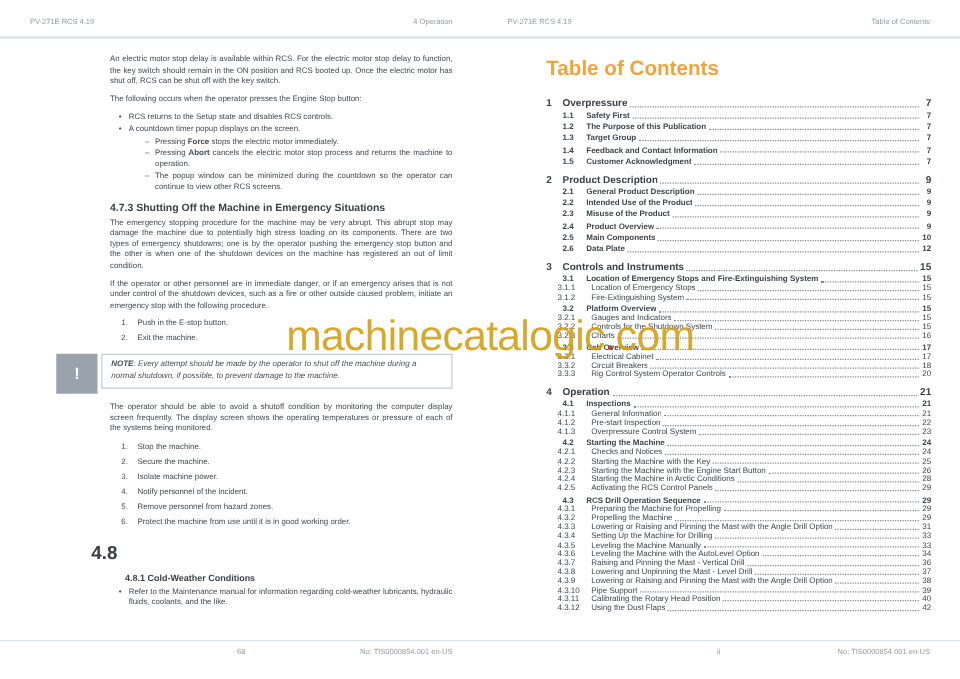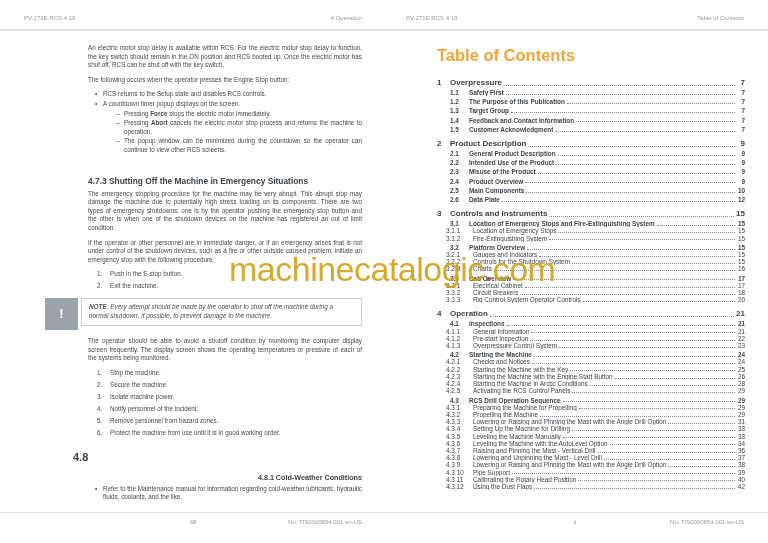--- a/index.html
+++ b/index.html
@@ -17,23 +17,23 @@
   .rule-bottom{top:512px;height:1px;}
   .running-foot{position:absolute;top:519px;font-size:6px;color:#949ba3;}
   .rf-left{left:24px;width:338px;}
   .rf-right{left:406px;width:338px;}
   .running-foot .pg{position:absolute;left:0;right:0;text-align:center;}
   .running-foot .doc{position:absolute;right:0;}
 
   
   .left-content{position:absolute;left:88px;top:44px;width:274px;font-size:6.3px;line-height:8.6px;text-align:justify;}
   .bp{margin:0 0 6px 0;}
-  .h-h3{font-weight:bold;font-size:8.4px;line-height:10px;color:#3a3f45;margin:21px 0 4px 0;text-align:left;}
-  .h-h4{font-weight:bold;font-size:7.2px;line-height:9px;color:#3a3f45;margin:9px 0 3px 12px;text-align:right;}
-  .h-h2{font-weight:bold;font-size:11px;line-height:13px;color:#3a3f45;margin:13px 0 5px -15px;text-align:left;display:flex;}
+  .h-h3{font-weight:bold;font-size:8.4px;line-height:10px;color:#3a3f45;margin:6px 0 4px 0;text-align:left;}
+  .h-h4{font-weight:bold;font-size:7.2px;line-height:9px;color:#3a3f45;margin:9px 0 3px 12px;text-align:left;}
+  .h-h2{font-weight:bold;font-size:15px;line-height:13px;color:#3a3f45;margin:13px 0 5px -15px;text-align:left;display:flex;}
   .h-h2 .h2num{margin-right:11px;}
   .ul,.ol{margin:0 0 6px 0;}
   .li{display:flex;margin:0 0 1px 0;padding-left:7px;}
   .li .marker{width:8px;flex:none;}
   .li.sub{padding-left:28px;margin:0 0 1px 0;}
   .litext{flex:1;}
   .oli{display:flex;margin:0 0 3.5px 0;padding-left:9px;}
   .oli .onum{width:13px;flex:none;}
   .note{display:flex;align-items:flex-start;margin:7px 0 7px -43px;}
   .note-icon{width:33px;height:32px;flex:none;background:#9aa2ab;color:#ffffff;font-weight:bold;font-size:13px;display:flex;align-items:center;justify-content:center;margin-right:3px;}

